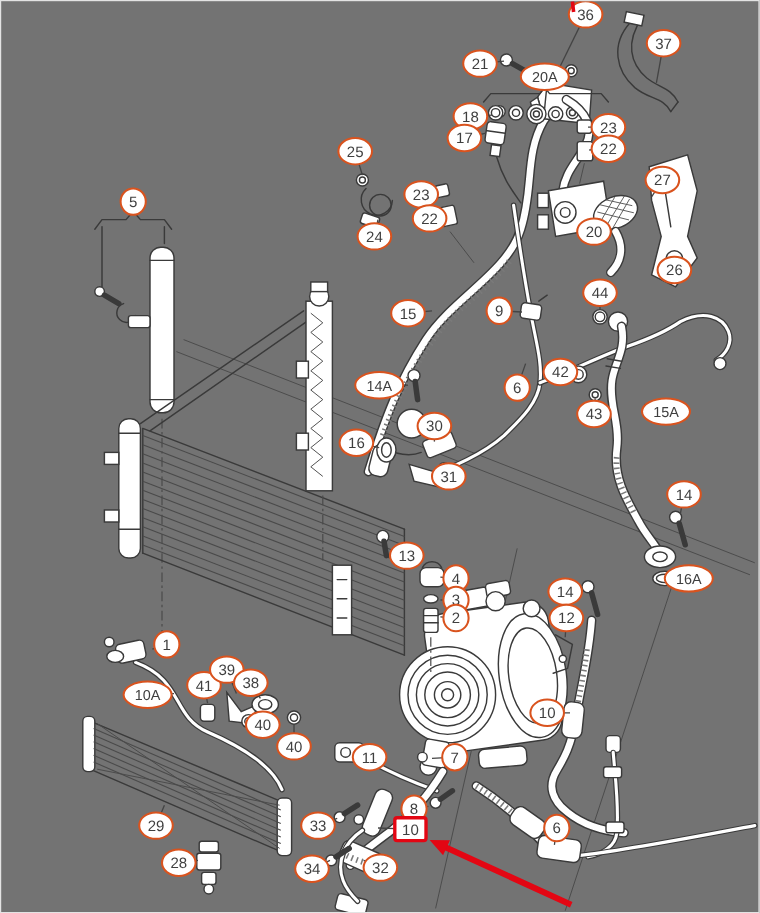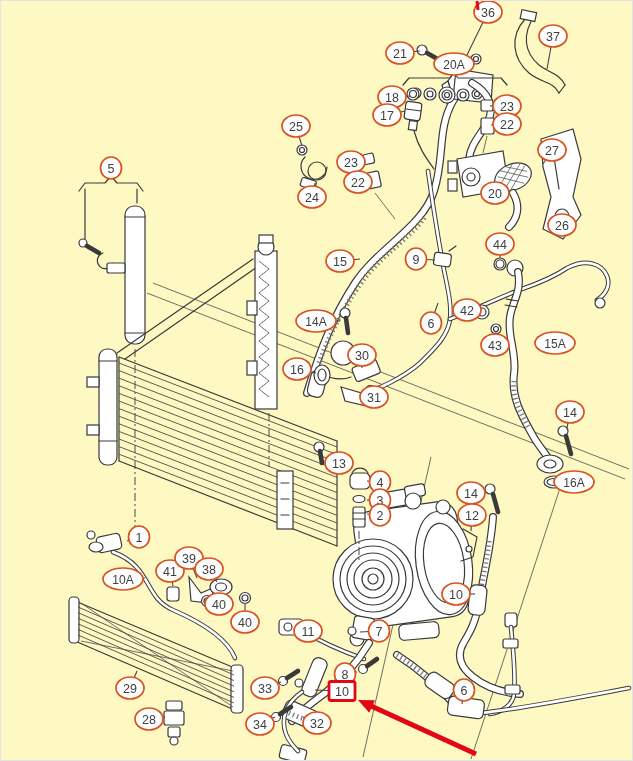--- a/index.html
+++ b/index.html
@@ -1,16 +1,16 @@
 <!DOCTYPE html>
 <html><head>
 <meta charset="utf-8">
 <style>
   html,body{margin:0;padding:0;background:#fff;}
-  #stage{position:relative;width:633px;height:761px;background:#fef9c3;
+  #stage{position:relative;width:633px;height:761px;background:#737373;
          border:1px solid #e3e3e3;box-sizing:border-box;overflow:hidden;
          font-family:"Liberation Sans",sans-serif;}
   svg{display:block;}
   .ln{stroke:#3a3a3a;stroke-width:1.2;fill:none;stroke-linecap:round;stroke-linejoin:round;}
   .thin{stroke:#4a4a4a;stroke-width:0.8;fill:none;}
   .thick{stroke:#3a3a3a;stroke-width:8;fill:none;stroke-linecap:round;}
   .hosein{stroke:#ffffff;stroke-width:5.6;fill:none;stroke-linecap:round;}
   .pipe{stroke:#3a3a3a;stroke-width:4.6;fill:none;stroke-linecap:round;}
   .pipein{stroke:#ffffff;stroke-width:2.6;fill:none;stroke-linecap:round;}
   .dots{stroke:#7a7a7a;stroke-width:5;fill:none;stroke-dasharray:1.3 3;stroke-linecap:butt;}

